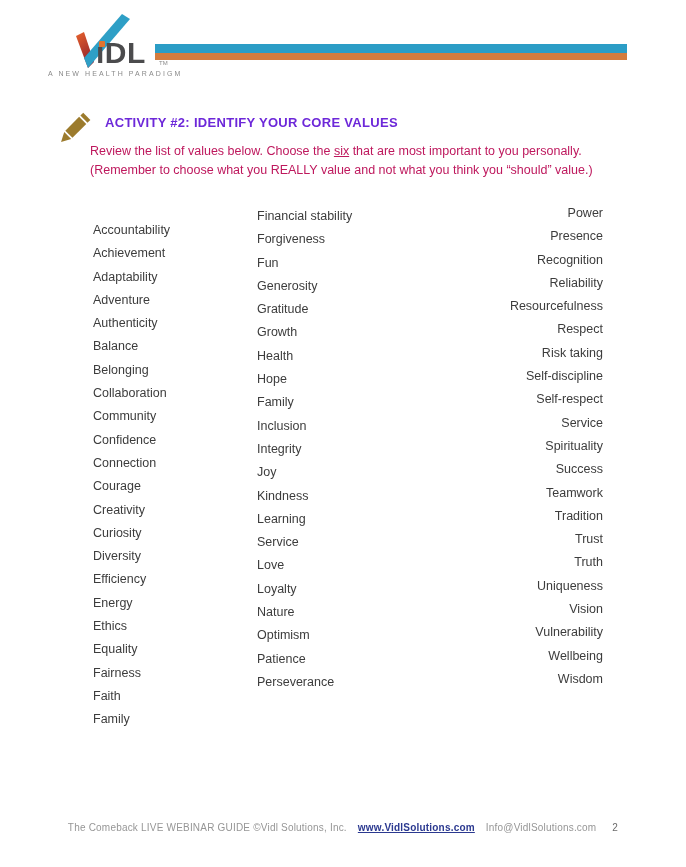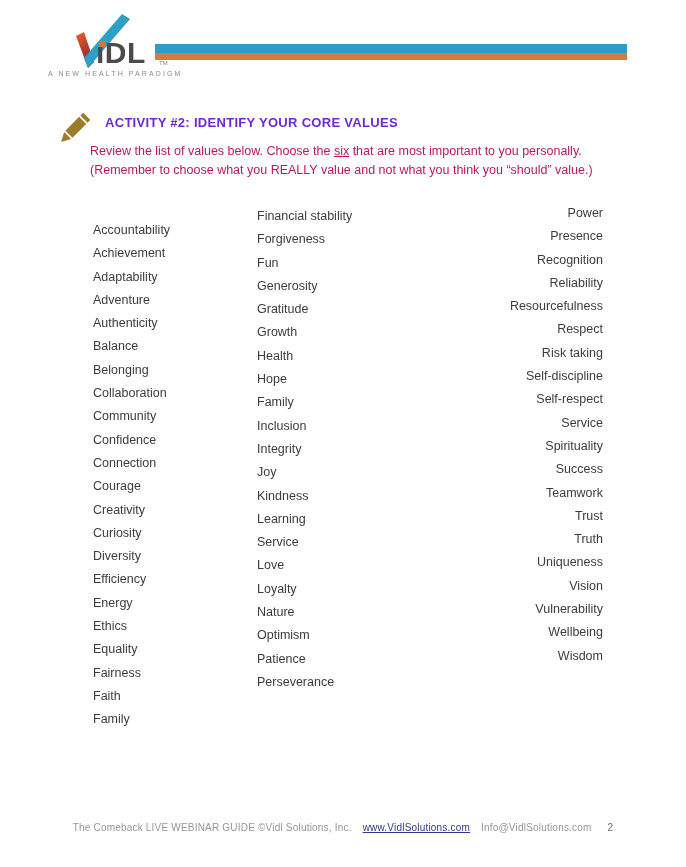--- a/index.html
+++ b/index.html
@@ -106,21 +106,21 @@
     top: 822px;
     width: 100%;
     text-align: center;
     font-size: 10px;
     color: #969696;
     letter-spacing: 0.2px;
     white-space: nowrap;
   }
   .footer .footer-link {
     color: #2b3990;
-    font-weight: normal;
+    font-weight: bold;
     text-decoration: underline;
     margin: 0 8px;
     cursor: pointer;
   }
   .footer .footer-email { margin-right: 13px; }
   .footer .footer-page { color: #6b6b6b; }
 </style>
 </head>
 <body>
 
@@ -210,20 +210,21 @@
       <span class="value-item">Reliability</span>
       <span class="value-item">Resourcefulness</span>
       <span class="value-item">Respect</span>
       <span class="value-item">Risk taking</span>
       <span class="value-item">Self-discipline</span>
       <span class="value-item">Self-respect</span>
       <span class="value-item">Service</span>
       <span class="value-item">Spirituality</span>
       <span class="value-item">Success</span>
       <span class="value-item">Teamwork</span>
+      <span class="value-item">Tradition</span>
       <span class="value-item">Trust</span>
       <span class="value-item">Truth</span>
       <span class="value-item">Uniqueness</span>
       <span class="value-item">Vision</span>
       <span class="value-item">Vulnerability</span>
       <span class="value-item">Wellbeing</span>
       <span class="value-item">Wisdom</span>
     </div>
 
   <div class="footer">

